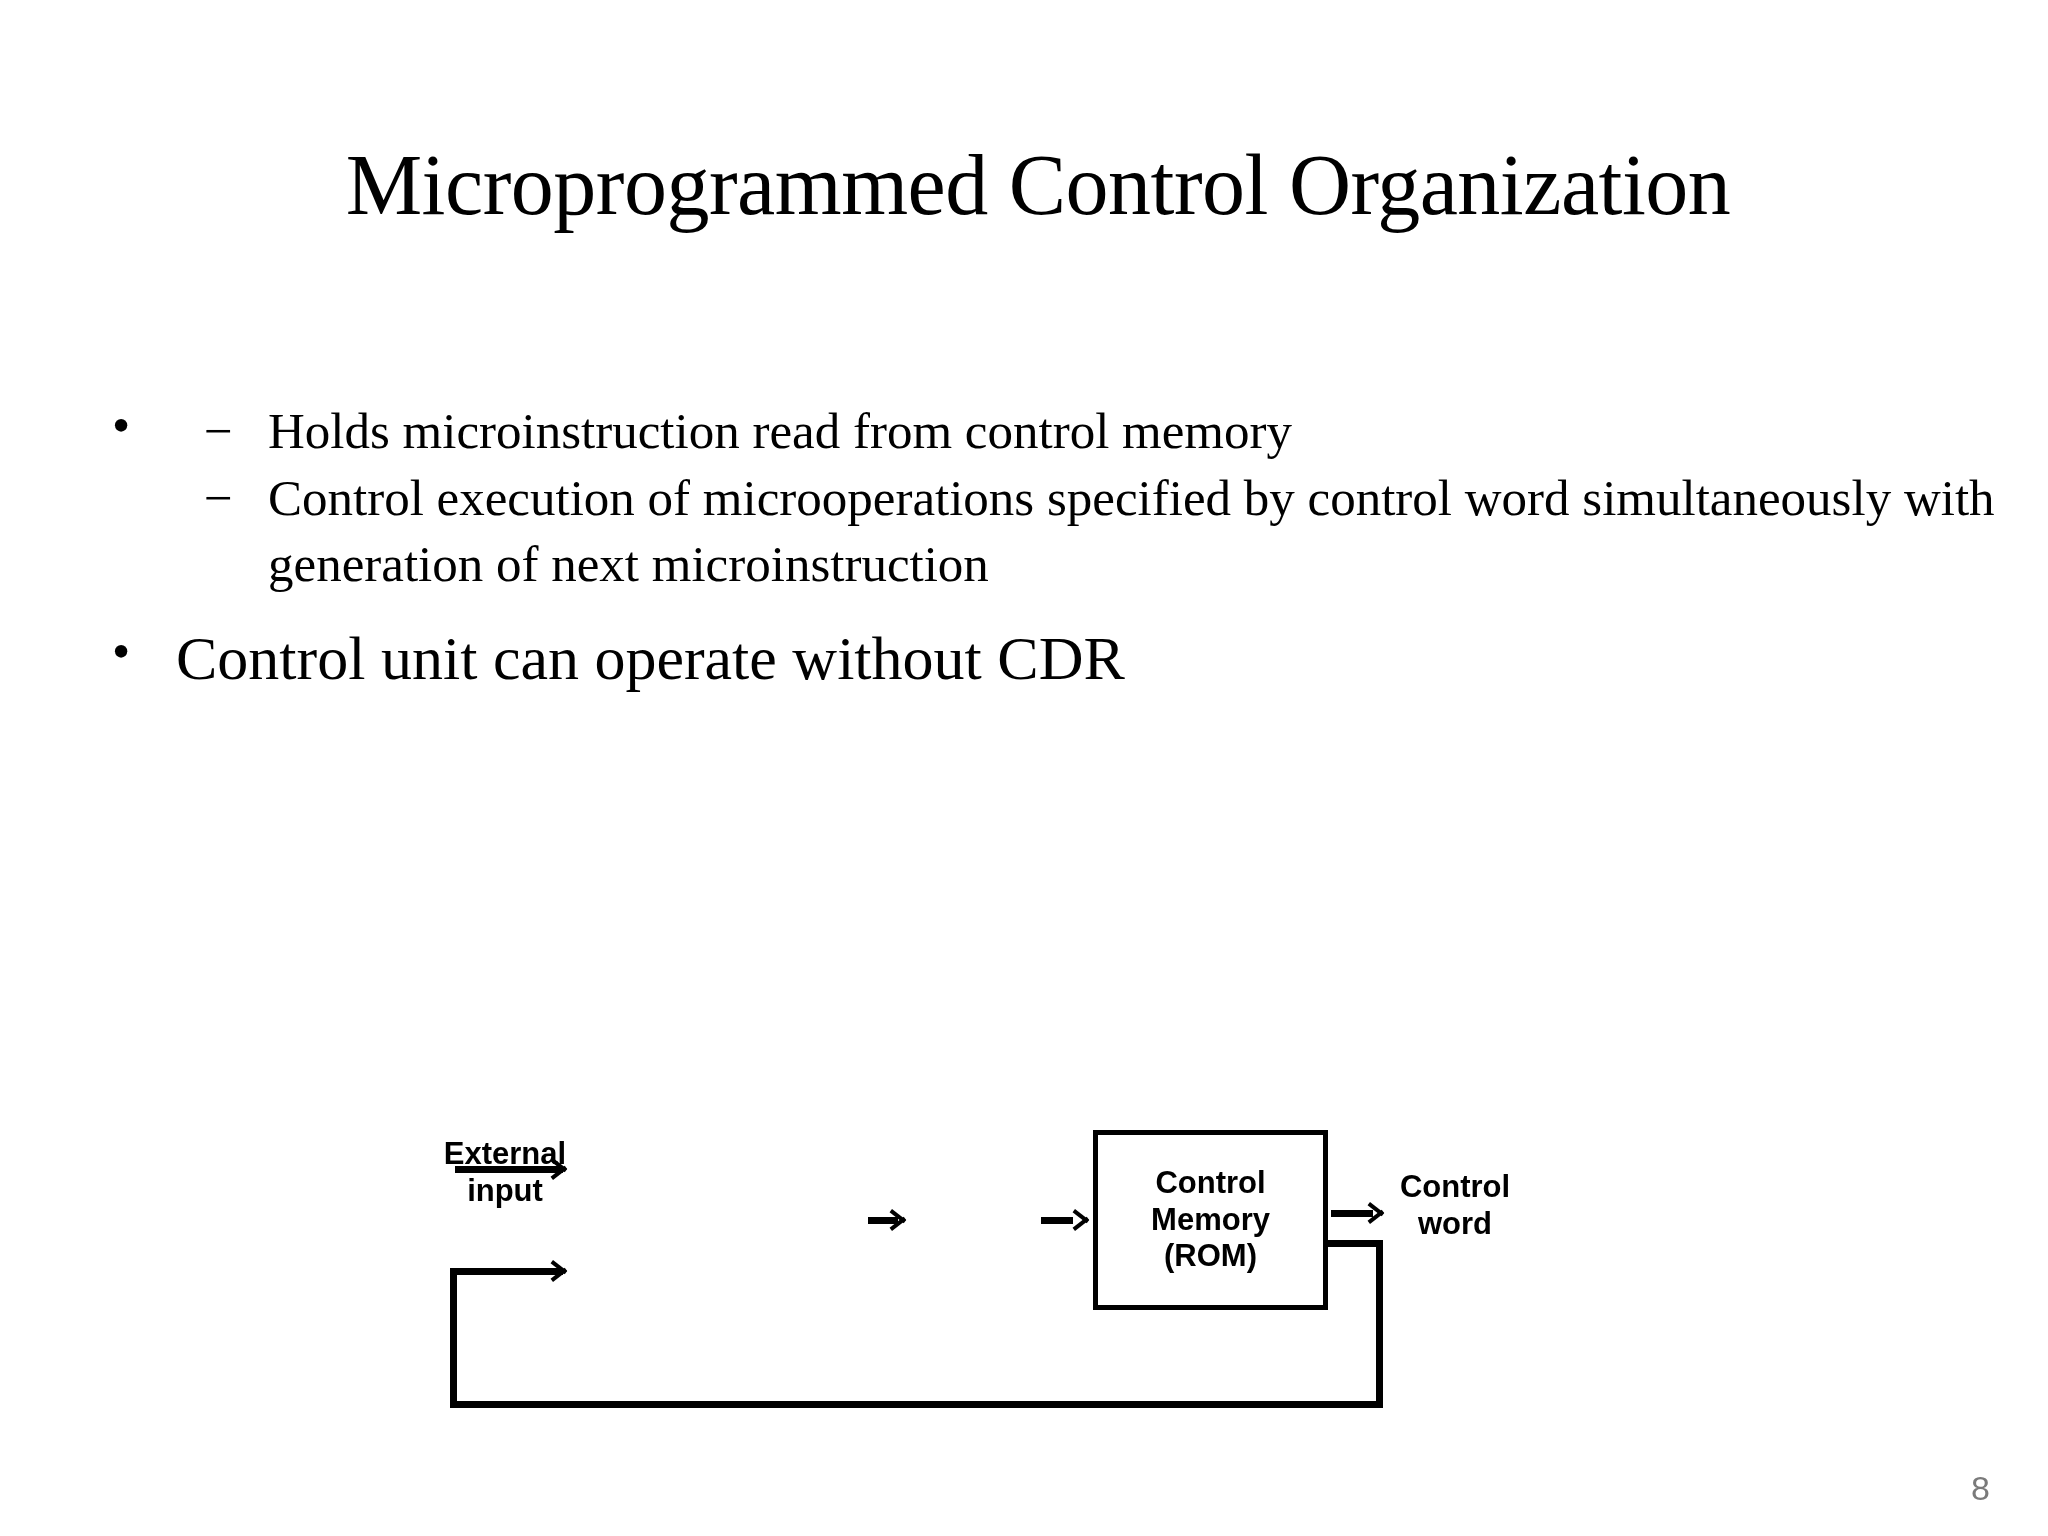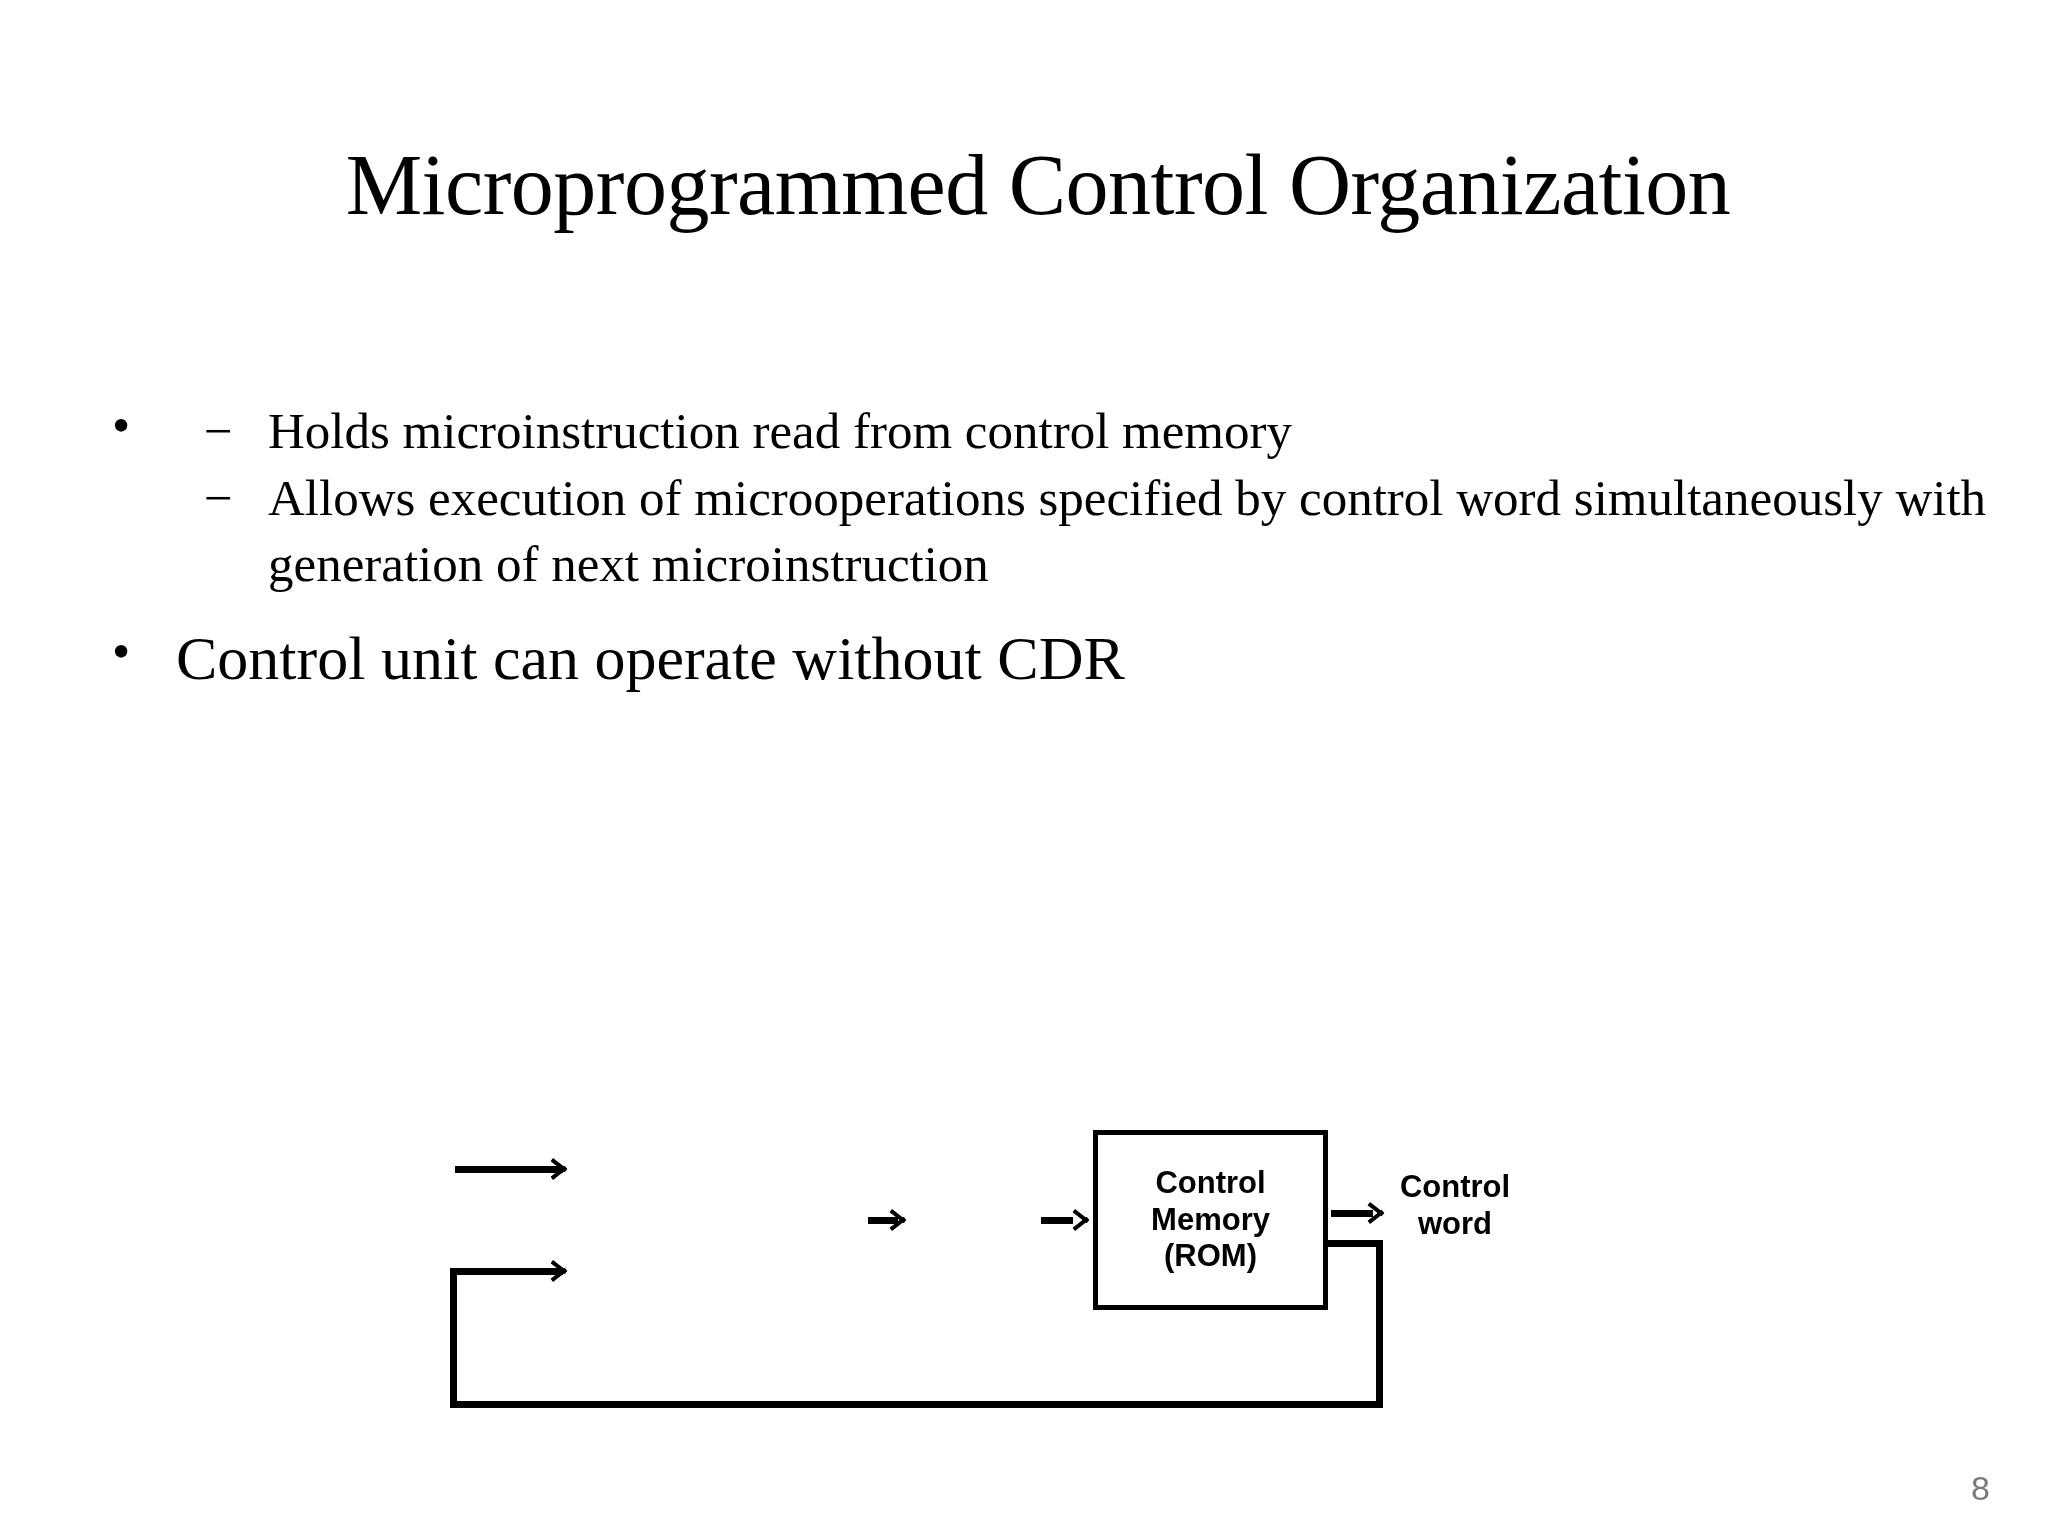--- a/index.html
+++ b/index.html
@@ -159,33 +159,34 @@
     <span class="marker">•</span>
   </div>
 
   <div class="sub-list">
     <div class="bullet-l2">
       <span class="marker">−</span>
       <span class="txt">Holds microinstruction read from control memory</span>
     </div>
     <div class="bullet-l2">
       <span class="marker">−</span>
-      <span class="txt">Allows execution of microoperations specified by control word simultaneously with generation of next microinstruction</span>
+      <span class="txt">Control execution of microoperations specified by control word simultaneously with generation of next microinstruction</span>
     </div>
   </div>
 
   <div class="bullet-l1" style="margin-top:24px;">
     <span class="marker">•</span>
     <span class="txt">Control unit can operate without CDR</span>
   </div>
 
 </div>
 
 <div class="diagram">
 
+  <div class="dg-label" id="label-external">External<br>input</div>
 
   <div class="dg-line" style="left:35px; top:56px; width:108px; height:7px;"></div>
   <div class="dg-chev" style="left:133px; top:48px;"></div>
 
   <div class="dg-line" style="left:903px; top:130px; width:60px; height:7px;"></div>
   <div class="dg-line" style="left:956px; top:130px; width:7px; height:168px;"></div>
   <div class="dg-line" style="left:30px; top:291px; width:933px; height:7px;"></div>
   <div class="dg-line" style="left:30px; top:158px; width:7px; height:140px;"></div>
   <div class="dg-line" style="left:30px; top:158px; width:113px; height:7px;"></div>
   <div class="dg-chev" style="left:133px; top:150px;"></div>

